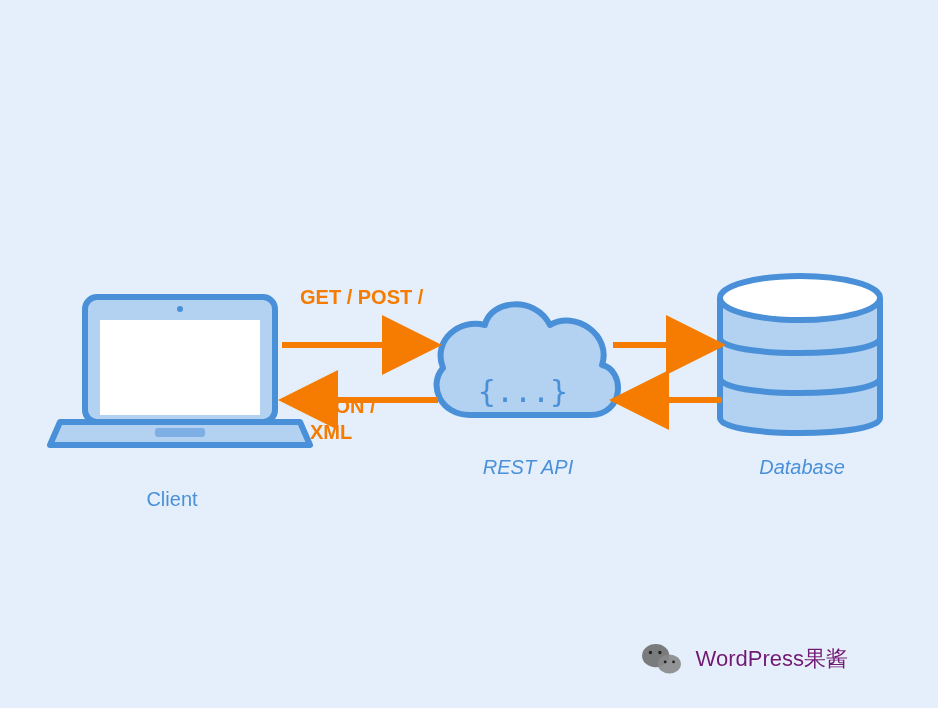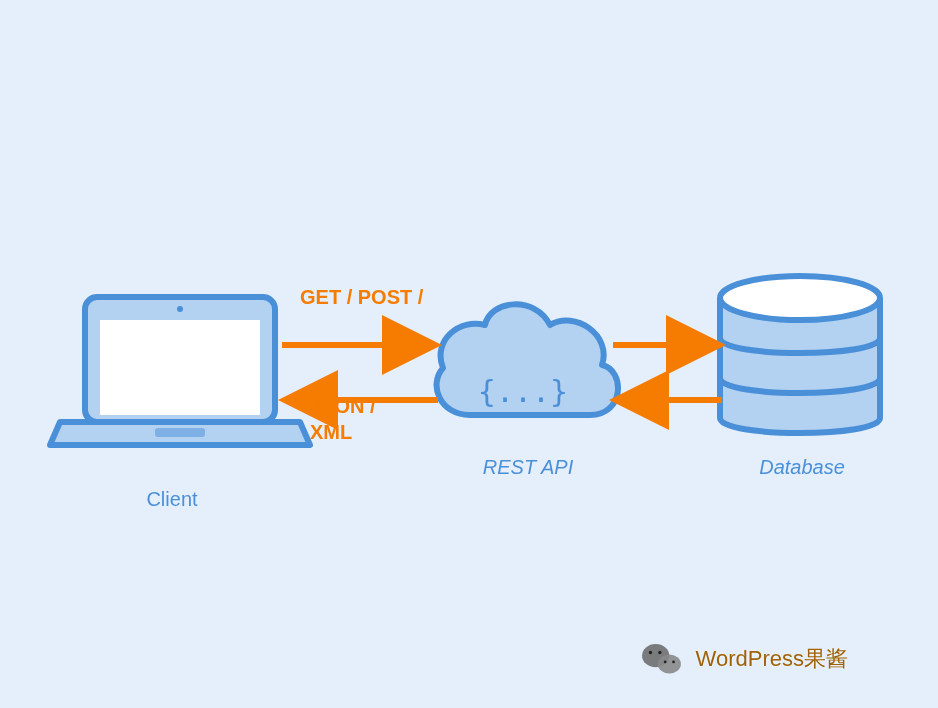--- a/index.html
+++ b/index.html
@@ -22,21 +22,21 @@
     position: absolute;
     color: #f57c00;
     font-weight: 700;
     font-size: 20px;
     line-height: 1.3;
   }
   .watermark {
     position: absolute;
     right: 90px;
     bottom: 34px;
-    color: #a16207;
+    color: #701a75;
     font-size: 22px;
     font-weight: 400;
     text-shadow: 0 0 3px rgba(255,255,255,.6);
   }
   .wechat-icon {
     position: absolute;
     right: 255px;
     bottom: 30px;
     width: 42px;
     height: 36px;

